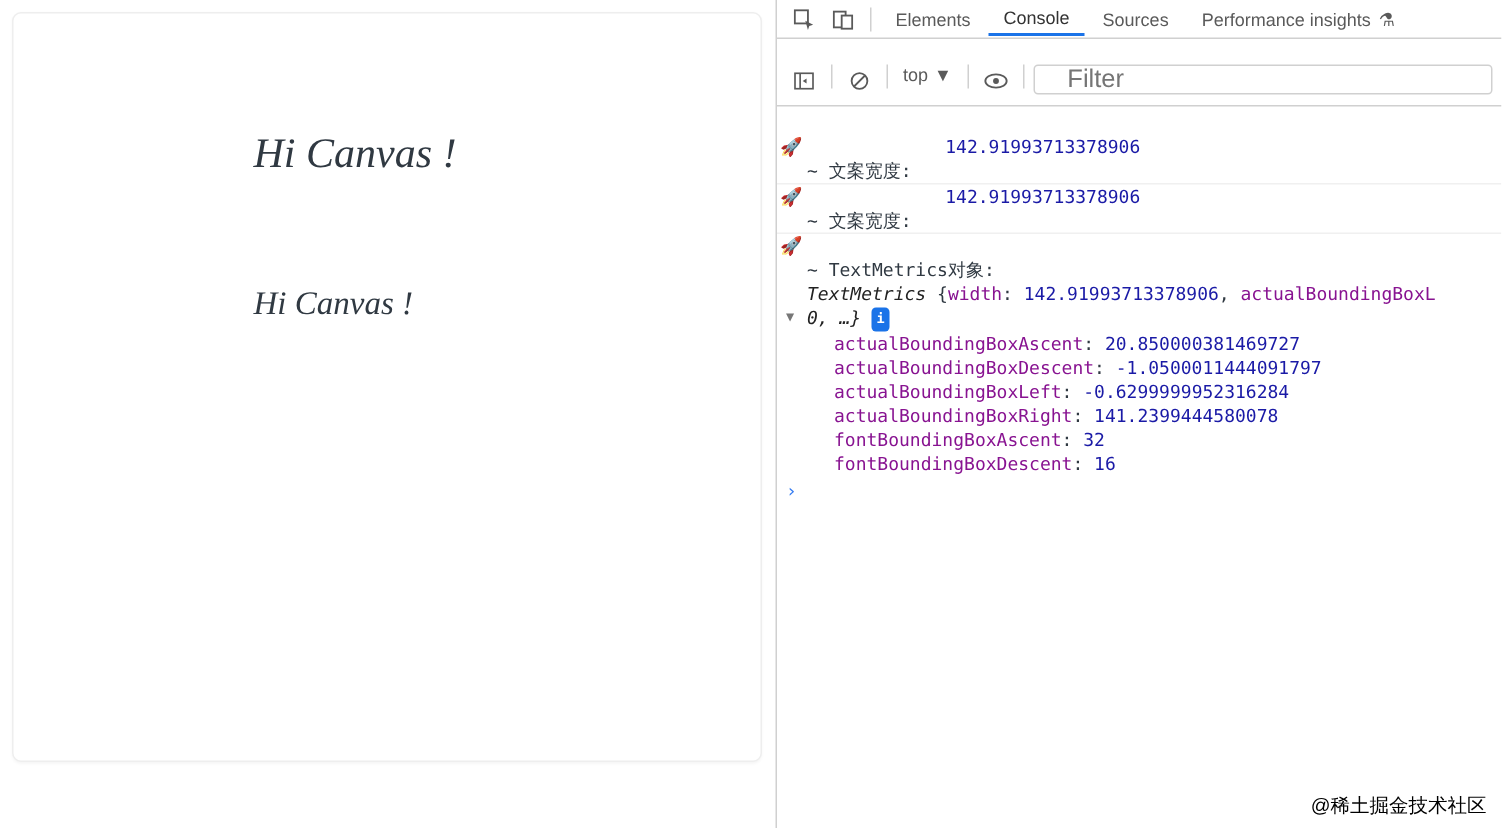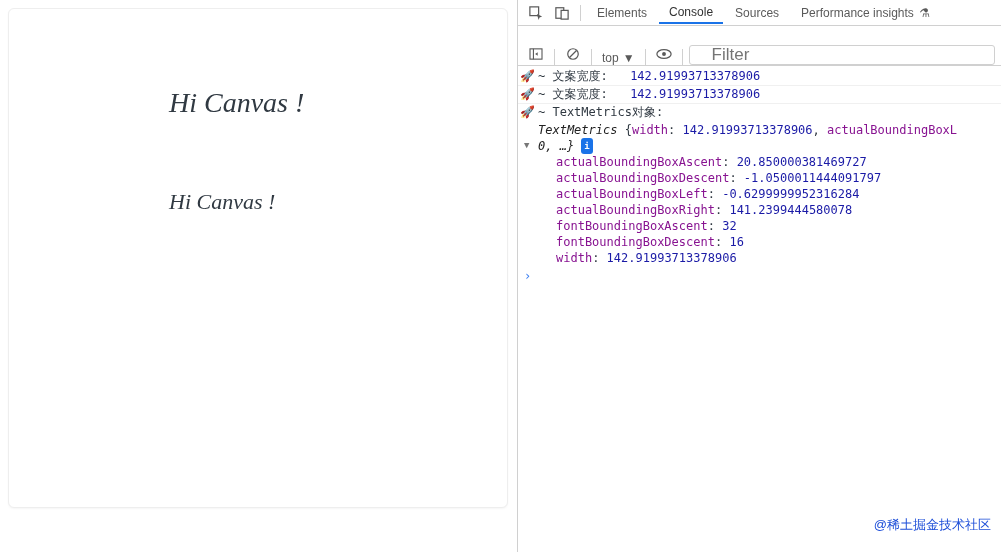--- a/index.html
+++ b/index.html
@@ -45,20 +45,21 @@
     font-size: 22px;
   }
   
   .devtools {
     flex: 1;
     border-left: 1px solid #d0d0d0;
     display: flex;
     flex-direction: column;
     min-width: 0;
     background: #fff;
+    gap: 17px;
   }
   .tabbar {
     height: 26px;
     border-bottom: 1px solid #d0d0d0;
     display: flex;
     align-items: center;
     padding: 0 6px;
     gap: 2px;
   }
   .icon-btn {
@@ -77,24 +78,23 @@
   }
   .tab.active {
     color: #333;
     border-bottom: 2px solid #1a73e8;
     padding-bottom: 3px;
   }
   .filterbar {
     height: 28px;
     border-bottom: 1px solid #d0d0d0;
     display: flex;
-    align-items: flex-end;
+    align-items: flex-start;
     padding: 0 6px;
     gap: 6px;
-    margin-top: 12px;
   }
   .filterbar .sep {
     width: 1px;
     height: 16px;
     background: #d0d0d0;
   }
   .context-select {
     display: flex;
     align-items: center;
     gap: 4px;
@@ -127,21 +127,21 @@
     border-bottom: 1px solid #f0f0f0;
     min-height: 18px;
   }
   .log-row.noborder { border-bottom: none; }
   .log-icon {
     width: 14px;
     text-align: center;
     font-size: 12px;
     line-height: 16px;
   }
-  .log-text { color: #303942; }
+  .log-text { color: #303942; margin-top: 16px; }
   .str { color: #303942; }
   .num { color: #1a1aa6; }
   .prop { color: #881391; }
   .cls  { color: #222; font-style: italic; }
   .punct { color: #303942; }
   .badge-i {
     display: inline-block;
     background: #1a73e8;
     color: #fff;
     border-radius: 3px;
@@ -156,22 +156,22 @@
   .arrow.down::before { content: "▼"; font-size: 9px; }
   .arrow.right::before { content: "▶"; font-size: 9px; color: #777; }
   .prompt {
     color: #367cf1;
     padding: 2px 6px;
     font-size: 12px;
   }
   .watermark {
     position: absolute;
     right: 10px;
-    bottom: 18px;
-    color: #1d4ed8;
+    bottom: 6px;
+    color: #000000;
     font-size: 13px;
     font-family: "PingFang SC", "Microsoft YaHei", sans-serif;
   }
   svg { display: block; }
 </style>
 </head>
 <body>
 
 <div class="left">
   <div class="canvas-card">
@@ -267,21 +267,20 @@
       </span>
     </div>
 
     <div class="tree" style="padding-left:38px;">
       <div class="line"><span class="prop">actualBoundingBoxAscent</span><span class="punct">:&nbsp;</span><span class="num">20.850000381469727</span></div>
       <div class="line"><span class="prop">actualBoundingBoxDescent</span><span class="punct">:&nbsp;</span><span class="num">-1.0500011444091797</span></div>
       <div class="line"><span class="prop">actualBoundingBoxLeft</span><span class="punct">:&nbsp;</span><span class="num">-0.6299999952316284</span></div>
       <div class="line"><span class="prop">actualBoundingBoxRight</span><span class="punct">:&nbsp;</span><span class="num">141.2399444580078</span></div>
       <div class="line"><span class="prop">fontBoundingBoxAscent</span><span class="punct">:&nbsp;</span><span class="num">32</span></div>
       <div class="line"><span class="prop">fontBoundingBoxDescent</span><span class="punct">:&nbsp;</span><span class="num">16</span></div>
-      <div class="line"><span class="prop">width</span><span class="punct">:&nbsp;</span><span class="num">142.91993713378906</span></div>
     </div>
 
     <div class="prompt">
       <span>›</span>
     </div>
 
   </div>
 </div>
 
 <div class="watermark">@稀土掘金技术社区</div>

